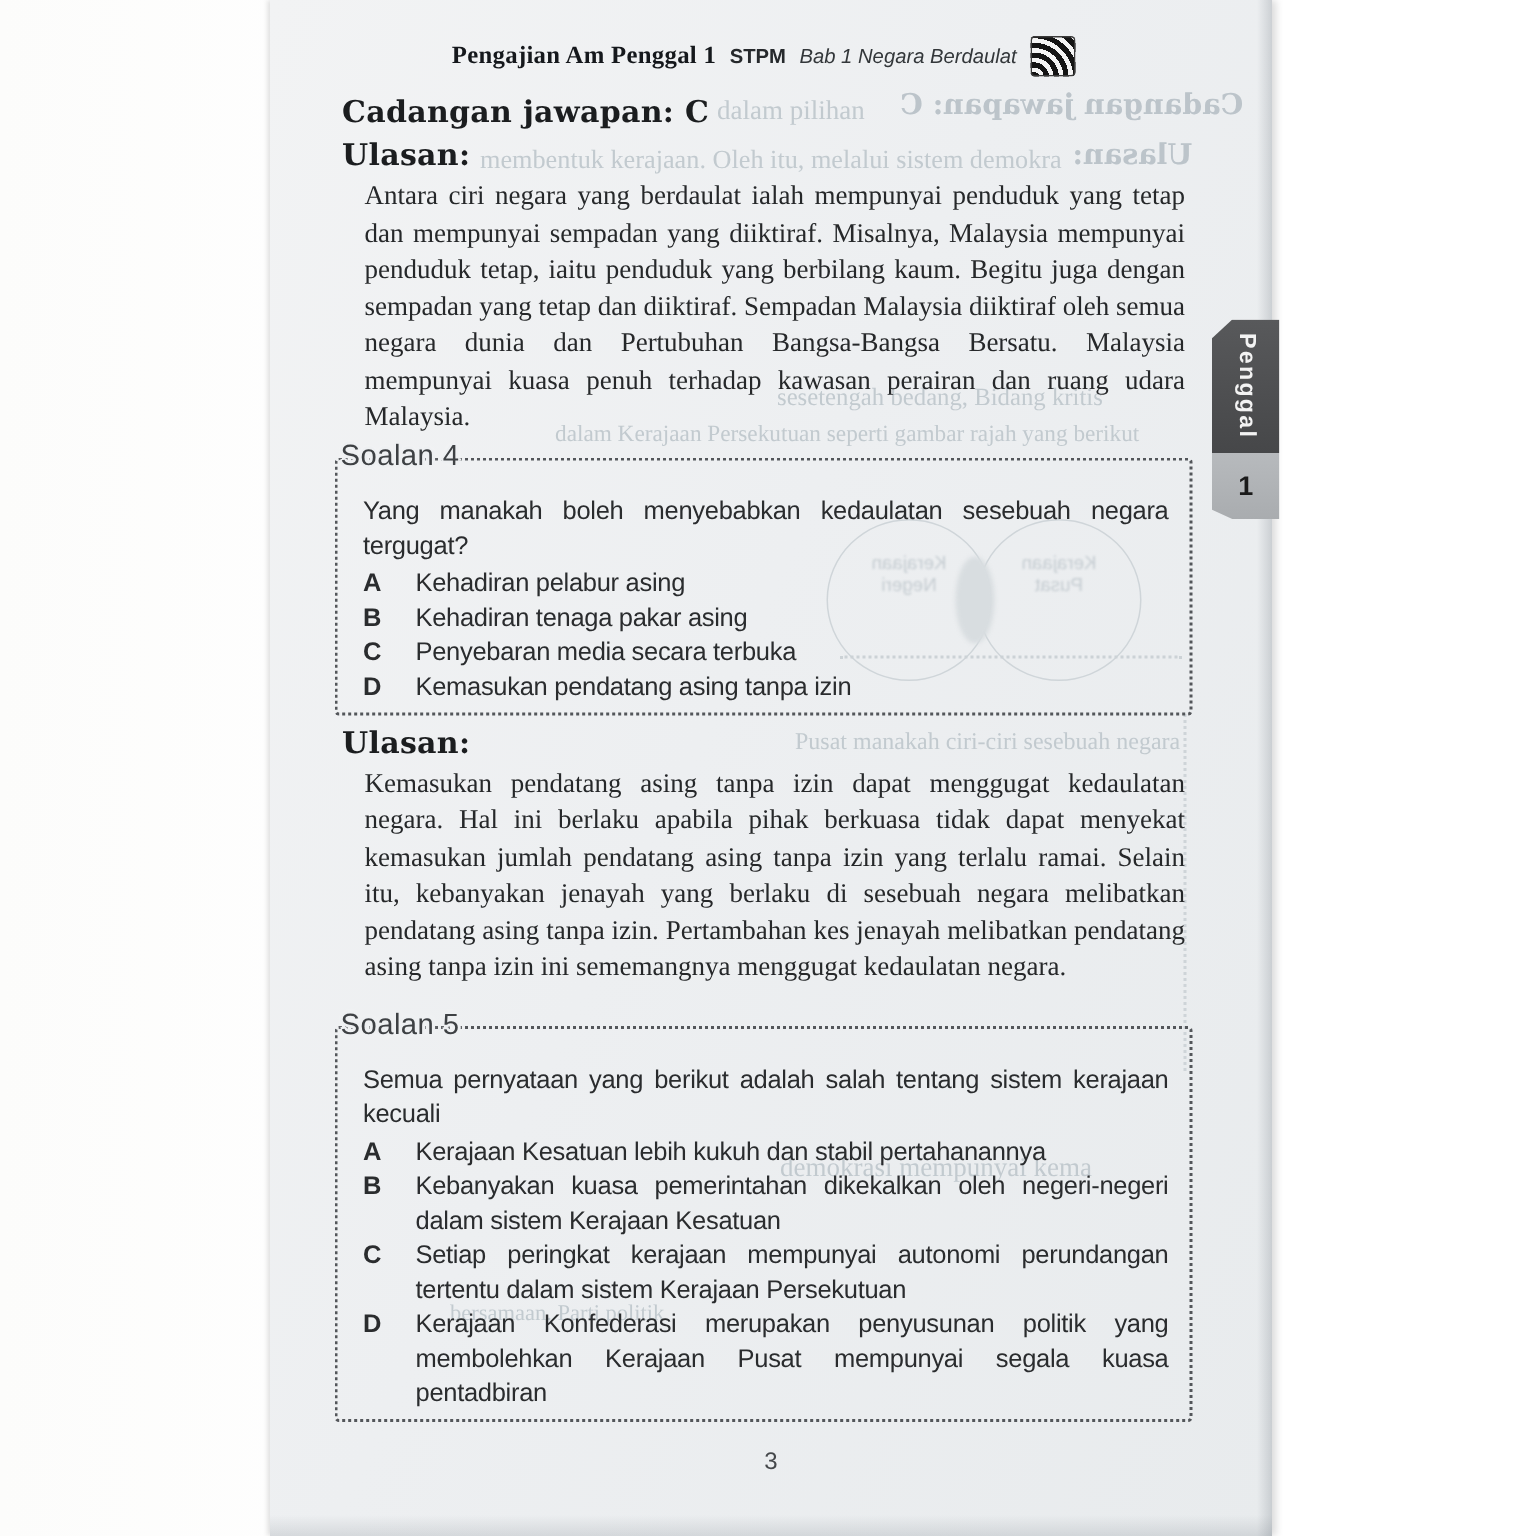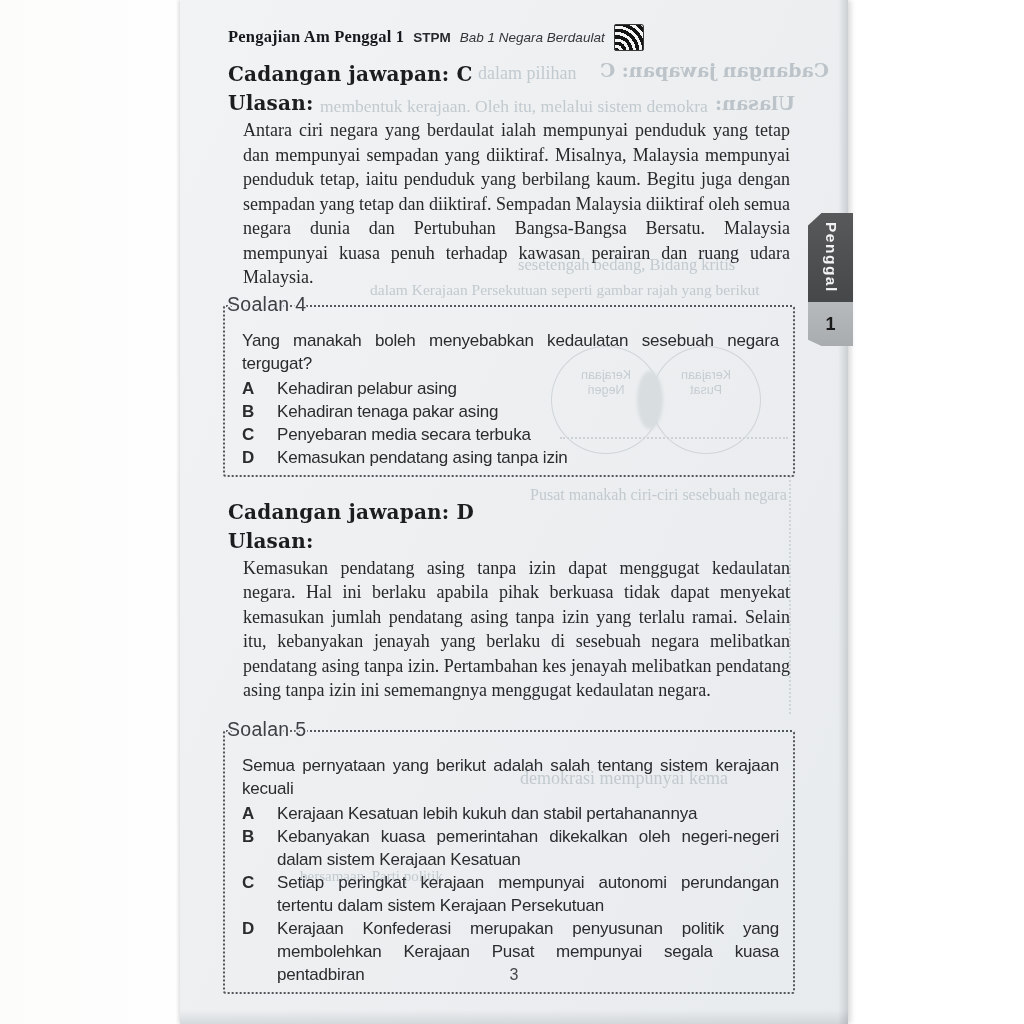--- a/index.html
+++ b/index.html
@@ -10,21 +10,21 @@
   .page{position:absolute;left:180px;top:0;width:668px;height:1024px;overflow:hidden;
         background:linear-gradient(115deg,#f2f3f4 0%,#edeff1 45%,#e8ebed 100%);
         box-shadow:-2px 0 3px rgba(0,0,0,.10),3px 0 5px rgba(0,0,0,.14);}
   .page::before{content:"";position:absolute;top:0;bottom:0;right:0;width:10px;z-index:5;
         background:linear-gradient(90deg,rgba(0,0,0,0),rgba(90,100,110,.22));}
   .page::after{content:"";position:absolute;left:0;right:0;bottom:0;height:14px;z-index:5;
         background:linear-gradient(180deg,rgba(0,0,0,0),rgba(90,100,110,.16));}
   .content{position:relative;z-index:2;padding:22px 58px 0 48px;}
 
   
-  .pg-header{display:flex;justify-content:flex-start;align-items:center;gap:9px;height:30px;}
+  .pg-header{display:flex;justify-content:center;align-items:center;gap:9px;height:30px;}
   .h-title{font-family:"Liberation Serif",serif;font-weight:700;font-size:16.5px;color:#15181c;letter-spacing:.2px;}
   .h-exam{font-weight:700;font-size:13.5px;color:#26292c;}
   .h-chapter{font-style:italic;font-size:13.5px;color:#33373a;}
   .logo{width:30px;height:27px;border-radius:3px;flex:none;
         background:repeating-radial-gradient(circle at 8% 102%, #141414 0 3.5px, #f4f4f4 3.5px 6.5px);
         box-shadow:0 0 0 1px #3a3a3a inset;}
 
   
   .sec-heading{font-family:"DejaVu Serif",serif;font-weight:700;font-size:20px;line-height:22px;
                color:#1b1d1f;margin:11px 0 0;letter-spacing:.2px;}
@@ -125,21 +125,20 @@
             <span class="opt-letter">C</span>
             <span class="opt-text">Penyebaran media secara terbuka</span>
           </div>
           <div class="opt">
             <span class="opt-letter">D</span>
             <span class="opt-text">Kemasukan pendatang asing tanpa izin</span>
           </div>
         </div>
       </div>
 
-      <div class="sec-heading gap-d">Cadangan jawapan: D</div>
       <div class="sec-heading ulasan">Ulasan:</div>
       <p class="body-para">Kemasukan pendatang asing tanpa izin dapat menggugat kedaulatan negara. Hal ini berlaku apabila pihak berkuasa tidak dapat menyekat kemasukan jumlah pendatang asing tanpa izin yang terlalu ramai. Selain itu, kebanyakan jenayah yang berlaku di sesebuah negara melibatkan pendatang asing tanpa izin. Pertambahan kes jenayah melibatkan pendatang asing tanpa izin ini sememangnya menggugat kedaulatan negara.</p>
 
       <div class="qbox gap-s5">
         <div class="qlabel">Soalan 5</div>
         <p class="question">Semua pernyataan yang berikut adalah salah tentang sistem kerajaan kecuali</p>
         <div class="opts">
           <div class="opt">
             <span class="opt-letter">A</span>
             <span class="opt-text">Kerajaan Kesatuan lebih kukuh dan stabil pertahanannya</span>

